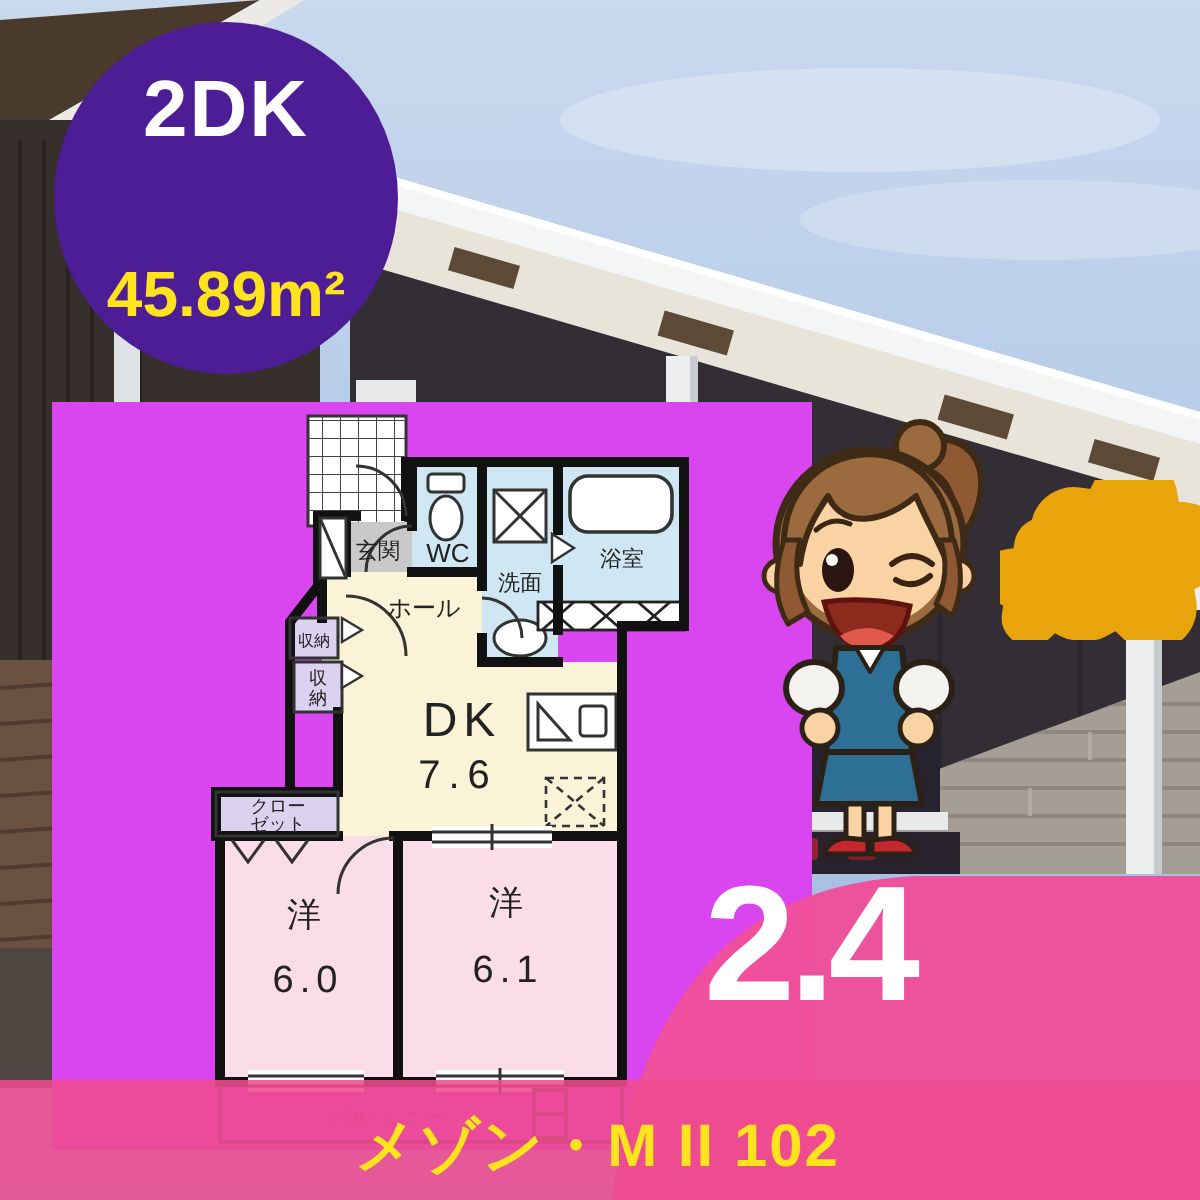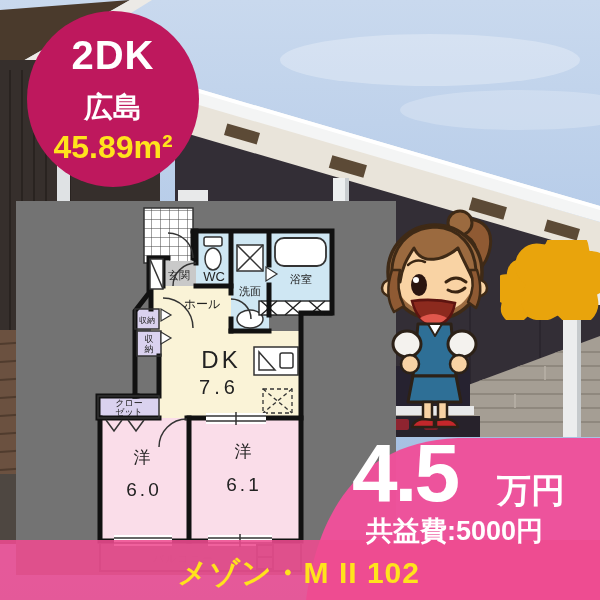--- a/index.html
+++ b/index.html
@@ -14,21 +14,21 @@
   
   .bg{position:absolute;inset:0;z-index:1;}
   .badge{
     position:absolute;left:27px;top:11px;width:172px;height:176px;border-radius:50%;
     z-index:5;text-align:center;color:#fff;
   }
   .badge .l1{position:absolute;left:0;right:0;top:22px;font-size:40px;font-weight:800;letter-spacing:1px;}
   .badge .l2{position:absolute;left:0;right:0;top:77px;font-size:29px;font-weight:700;}
   .badge .l3{position:absolute;left:0;right:0;top:118px;font-size:32px;font-weight:800;}
 
-  .planbox{position:absolute;left:16px;top:201px;width:380px;height:374px;background:#737373;z-index:4;}
+  .planbox{position:absolute;left:26px;top:201px;width:380px;height:374px;background:#d946ef;z-index:4;}
 
   .mascot{position:absolute;left:378px;top:208px;width:160px;height:232px;z-index:6;}
   .stars{position:absolute;left:500px;top:240px;width:100px;height:80px;z-index:7;}
 
   .banner-svg{position:absolute;inset:0;z-index:8;pointer-events:none;}
   .band{position:absolute;left:0;top:540px;width:600px;height:60px;z-index:8;}
 
   .price-amount{position:absolute;left:352px;top:432px;z-index:9;color:#fff;
     font-size:82px;font-weight:800;letter-spacing:-3px;line-height:1;}
   .price-unit{position:absolute;left:497px;top:468px;z-index:9;color:#fff;
@@ -128,23 +128,22 @@
         <line x1="0" y1="398" x2="58" y2="394"></line>
       <line x1="0" y1="416" x2="58" y2="412"></line>
         <line x1="0" y1="434" x2="58" y2="430"></line>
       <line x1="0" y1="452" x2="58" y2="448"></line>
         <line x1="0" y1="470" x2="58" y2="466"></line>
     </g>
     <rect x="0" y="474" width="58" height="70" fill="#4e4741"></rect>
     <rect x="178" y="190" width="30" height="14" fill="#e8e9ea"></rect>
   </svg>
 
-  <div class="badge" style="background:#be185d;">
+  <div class="badge" style="background:#4c1d95;">
     <div class="l1">2DK</div>
-    <div class="l2">広島</div>
     <div class="l3" style="color:#ffe31c;">45.89m²</div>
   </div>
 
   <div class="planbox">
     <svg width="380" height="374" viewBox="0 0 380 374">
       <defs>
         <pattern id="grid" width="9" height="9" patternUnits="userSpaceOnUse">
           <path d="M9,0 H0 V9" fill="none" stroke="#444" stroke-width="1"></path>
         </pattern>
       </defs>
@@ -337,18 +336,16 @@
       <path transform="translate(24,52) scale(19) rotate(-8)" d="M0,-1 L0.2245,-0.309 L0.951,-0.309 L0.3633,0.118 L0.5878,0.809 L0,0.382 L-0.5878,0.809 L-0.3633,0.118 L-0.951,-0.309 L-0.2245,-0.309 Z"></path>
       <path transform="translate(63,38) scale(29) rotate(8)" d="M0,-1 L0.2245,-0.309 L0.951,-0.309 L0.3633,0.118 L0.5878,0.809 L0,0.382 L-0.5878,0.809 L-0.3633,0.118 L-0.951,-0.309 L-0.2245,-0.309 Z"></path>
     </g>
   </svg>
 
   <svg class="banner-svg" viewBox="0 0 600 600">
     <path d="M600,600 L600,438 L458,438 C398,441 362,465 338,503 C323,527 312,556 306,600 Z" fill="#f0509a" opacity="0.97"></path>
   </svg>
   <div class="band" style="background:rgba(238,75,144,0.88);"></div>
 
-  <div class="price-amount">4.5</div>
-  <div class="price-unit">万円</div>
-  <div class="price-fee">共益費:5000円</div>
+  <div class="price-amount">2.4</div>
 
   <div class="prop-name" style="color:#ffe31c;">メゾン・M II 102</div>
 </div>
 
 </body></html>

